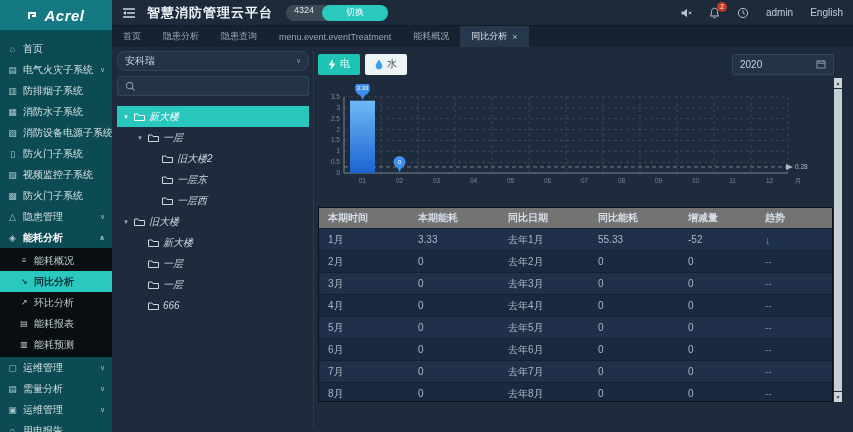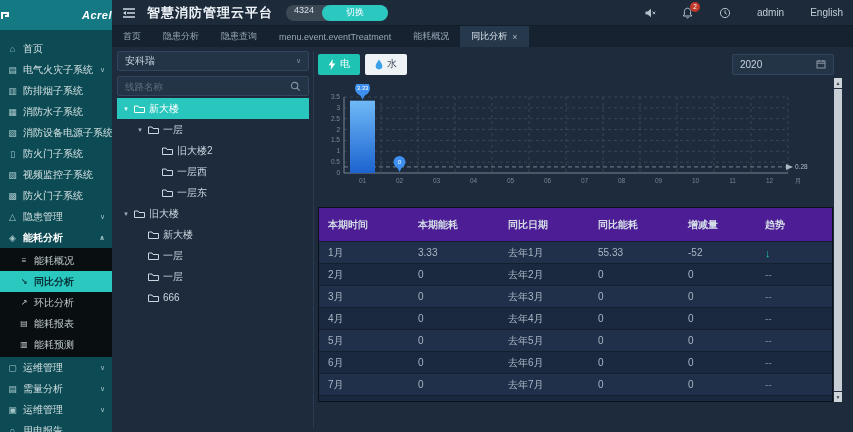--- a/index.html
+++ b/index.html
@@ -1,21 +1,21 @@
 <!DOCTYPE html>
 <html><head>
 <meta charset="utf-8">
 <style>
   html,body{margin:0;padding:0;background:#10181f;}
   .app{position:relative;width:853px;height:432px;overflow:hidden;background:#1d2b3c;
        font-family:"Liberation Sans","DejaVu Sans",sans-serif;}
   
   .sidebar{position:absolute;left:0;top:0;width:112px;height:432px;background:#0d4b54;z-index:3;overflow:hidden;}
-  .logo{height:30px;background:#157983;color:#fff;display:flex;align-items:center;justify-content:space-between;gap:4px;
-        font-size:11px;font-weight:bold;font-style:italic;letter-spacing:.5px;}
+  .logo{height:30px;background:#157983;color:#fff;display:flex;align-items:center;justify-content:center;gap:4px;
+        font-size:15px;font-weight:bold;font-style:italic;letter-spacing:.5px;}
   .logo-mark{display:flex;}
   #menu{padding-top:8px;}
   .menu-item{height:21px;display:flex;align-items:center;gap:5px;padding:0 7px;font-size:10px;color:#d2e0e2;
              cursor:pointer;white-space:nowrap;}
   .menu-item .mi-icon{font-size:9px;width:11px;color:#a5c6ca;flex:none;text-align:center;font-style:normal;}
   .menu-item .chev{margin-left:auto;font-size:7px;color:#9fc3c7;}
   .menu-item.expanded{color:#fff;font-weight:bold;}
   .submenu{background:#090e10;padding:2px 0;}
   .submenu-item{height:21px;display:flex;align-items:center;gap:5px;padding:0 7px 0 19px;font-size:10px;
                 color:#c2ced2;cursor:pointer;white-space:nowrap;}
@@ -23,65 +23,65 @@
   .submenu-item.active{background:#2bc8c0;color:#06343b;font-weight:bold;}
   
   .topbar{position:absolute;left:112px;top:0;width:741px;height:26px;background:#1c2a3a;display:flex;
           align-items:center;padding:0 10px;box-sizing:border-box;gap:9px;border-bottom:1px solid #121d2a;}
   .collapse{display:flex;cursor:pointer;}
   .title{font-size:13px;color:#eef3f8;margin:0 4px 0 2px;font-weight:bold;letter-spacing:1px;white-space:nowrap;}
   .switch-pill{display:flex;align-items:flex-start;background:#3c4854;border-radius:10px;height:16px;}
   .switch-pill .count{color:#dbe3ea;font-size:9px;padding:0 8px;}
   .switch-btn{background:#2bc8c0;border:none;color:#fff;font-size:9px;height:16px;border-radius:10px;
               padding:0 24px;cursor:pointer;font-family:inherit;}
-  .top-right{margin-left:auto;display:flex;align-items:center;gap:26px;color:#c3cdd8;font-size:10px;}
+  .top-right{margin-left:auto;display:flex;align-items:center;gap:17px;color:#c3cdd8;font-size:10px;}
   .hicon{position:relative;display:flex;cursor:pointer;}
   .badge{position:absolute;top:-5px;right:-7px;background:#c0392b;color:#fff;font-size:6.5px;width:10px;height:10px;
          border-radius:50%;display:flex;align-items:center;justify-content:center;font-style:normal;}
   .uname,.lang{cursor:pointer;}
   
   .tabbar{position:absolute;left:112px;top:26px;width:741px;height:21px;background:#162230;display:flex;
           align-items:stretch;border-bottom:1px solid #121d2a;}
   .tab{display:flex;align-items:center;gap:5px;padding:0 11px;font-size:9px;color:#97a5b4;cursor:pointer;white-space:nowrap;}
   .tab.active{background:#26384b;color:#dde5ec;}
   .tab .close{font-size:9px;color:#aab6c2;}
   
   .content{position:absolute;left:112px;top:47px;width:741px;height:385px;background:#1d2b3c;}
   .tree-panel{position:absolute;left:5px;top:4px;width:192px;height:377px;border-right:1px solid #2b3b4f;padding-right:4px;}
-  .select-box{height:18px;background:#243447;border:1px solid #33455e;border-radius:2px;display:flex;align-items:center;
+  .select-box{height:18px;background:#243447;border:1px solid #33455e;border-radius:8px;display:flex;align-items:center;
               padding:0 7px;color:#c8d3df;font-size:10px;justify-content:space-between;cursor:pointer;}
   .sel-arrow{font-size:7px;color:#8494a6;}
   .search-box{margin-top:5px;height:18px;background:#243447;border:1px solid #33455e;border-radius:2px;display:flex;
               align-items:center;padding:0 7px;gap:4px;}
   .search-box input{flex:1;background:transparent;border:none;outline:none;color:#c8d3df;font-size:9.5px;
                     font-family:inherit;padding:0;min-width:0;}
   .search-box input::placeholder{color:#5e6f82;}
-  #tree{margin-top:2px;font-size:10px;color:#ccd6e0;}
+  #tree{margin-top:10px;font-size:10px;color:#ccd6e0;font-style:italic;}
   .tree-row{height:21px;display:flex;align-items:center;gap:4px;cursor:pointer;}
   .tree-row.selected{background:#28c6bd;color:#fff;}
   .tree-row .t-arrow{font-size:7px;width:8px;color:#9fb0bf;text-align:center;flex:none;}
   .tree-row.selected .t-arrow{color:#eafffd;}
   .tree-row .t-folder{display:flex;flex:none;}
   
   .right-pane{position:absolute;left:206px;top:4px;width:516px;height:378px;}
   .toolbar{display:flex;align-items:center;height:22px;margin-top:2px;}
   .btn-elec,.btn-water{height:21px;display:flex;align-items:center;gap:4px;font-size:10px;border:none;
                        border-radius:2px;padding:0 10px;cursor:pointer;font-family:inherit;}
   .btn-elec{background:#1fc3b4;color:#fff;}
   .btn-water{background:#eef3f6;color:#3d4c5a;margin-left:5px;}
   .year-select{margin-left:auto;width:86px;height:19px;background:#243447;border:1px solid #33455e;border-radius:2px;
                display:flex;align-items:center;justify-content:space-between;padding:0 7px;color:#c8d3df;
                font-size:10px;cursor:pointer;}
   .chart{position:absolute;left:0;top:33px;width:516px;height:114px;}
   .chart svg{width:100%;height:100%;display:block;}
   
   .table{position:absolute;left:0;top:156px;width:513px;height:193px;overflow:hidden;border:1px solid #0b1119;
          background:#1b2940;font-size:10px;}
-  .t-head{display:grid;grid-template-columns:90px 90px 90px 90px 77px 1fr;background:#4c1d95;color:#d4dde7;
-          height:33px;align-items:center;font-weight:bold;}
+  .t-head{display:grid;grid-template-columns:90px 90px 90px 90px 77px 1fr;background:#737373;color:#d4dde7;
+          height:20px;align-items:center;font-weight:bold;}
   .t-head > div{padding-left:9px;}
   .t-row{display:grid;grid-template-columns:90px 90px 90px 90px 77px 1fr;height:21px;align-items:center;
          color:#a9b6c4;border-top:1px solid #141f30;}
   .t-row:nth-child(odd){background:#20304a;}
   .t-row > div{padding-left:9px;}
   .trend-down{color:#1fc7a3;font-size:11px;}
   .trend-none{color:#76markdown;color:#76markdown;}
   .trend-none{color:#768495;}
   
   .vscroll{position:absolute;right:11px;top:31px;width:8px;height:324px;background:#243140;display:flex;
@@ -252,21 +252,20 @@
     </div>
 
   <main class="content">
 
     <section class="tree-panel">
       <div class="select-box">
         <span>安科瑞</span>
         <span class="sel-arrow">∨</span>
       </div>
       <div class="search-box">
-        <input placeholder="线路名称" style="">
         <span style="display:flex;">
           <svg width="11" height="11" viewBox="0 0 11 11">
               <circle cx="4.6" cy="4.6" r="3.2" fill="none" stroke="#8494a6" stroke-width="1.1"></circle>
               <path d="M7 7l2.6 2.6" stroke="#8494a6" stroke-width="1.1"></path>
             </svg>
         </span>
       </div>
       <div id="tree">
           <div class="tree-row selected" style="padding-left: 5px;">
             <span class="t-arrow">▾</span>
@@ -295,30 +294,30 @@
             </span>
             <span>旧大楼2</span>
           </div>
           <div class="tree-row" style="padding-left: 33px;">
             <span class="t-arrow"></span>
             <span class="t-folder">
               <svg width="11" height="9" viewBox="0 0 11 9">
                 <path d="M0.5 2 L0.5 8.5 L10.5 8.5 L10.5 3.5 L5 3.5 L4 2 Z" fill="none" stroke="currentColor" stroke-width="1"></path>
               </svg>
             </span>
+            <span>一层东</span>
+          </div>
+          <div class="tree-row" style="padding-left: 33px;">
+            <span class="t-arrow"></span>
+            <span class="t-folder">
+              <svg width="11" height="9" viewBox="0 0 11 9">
+                <path d="M0.5 2 L0.5 8.5 L10.5 8.5 L10.5 3.5 L5 3.5 L4 2 Z" fill="none" stroke="currentColor" stroke-width="1"></path>
+              </svg>
+            </span>
             <span>一层西</span>
-          </div>
-          <div class="tree-row" style="padding-left: 33px;">
-            <span class="t-arrow"></span>
-            <span class="t-folder">
-              <svg width="11" height="9" viewBox="0 0 11 9">
-                <path d="M0.5 2 L0.5 8.5 L10.5 8.5 L10.5 3.5 L5 3.5 L4 2 Z" fill="none" stroke="currentColor" stroke-width="1"></path>
-              </svg>
-            </span>
-            <span>一层东</span>
           </div>
           <div class="tree-row" style="padding-left: 5px;">
             <span class="t-arrow">▾</span>
             <span class="t-folder">
               <svg width="11" height="9" viewBox="0 0 11 9">
                 <path d="M0.5 2 L0.5 8.5 L10.5 8.5 L10.5 3.5 L5 3.5 L4 2 Z" fill="none" stroke="currentColor" stroke-width="1"></path>
               </svg>
             </span>
             <span>旧大楼</span>
           </div>

